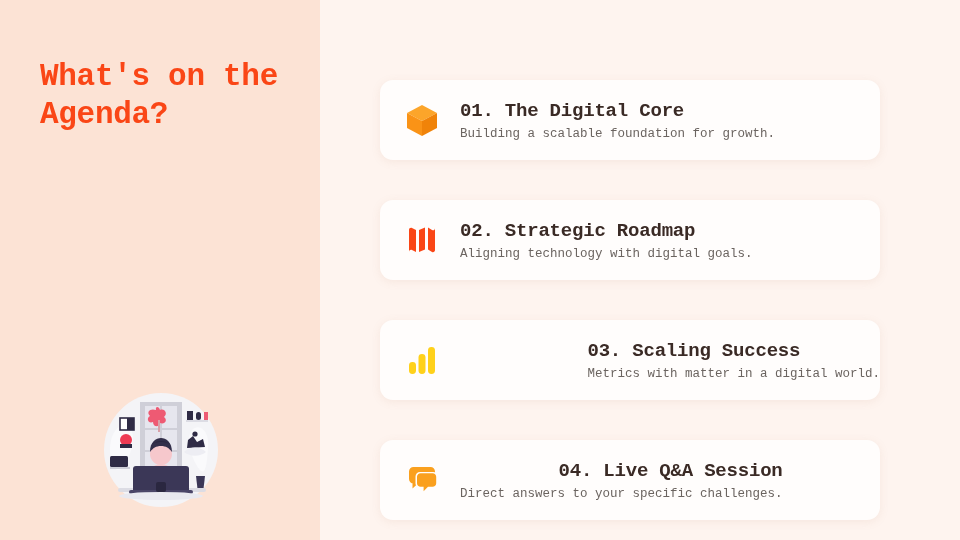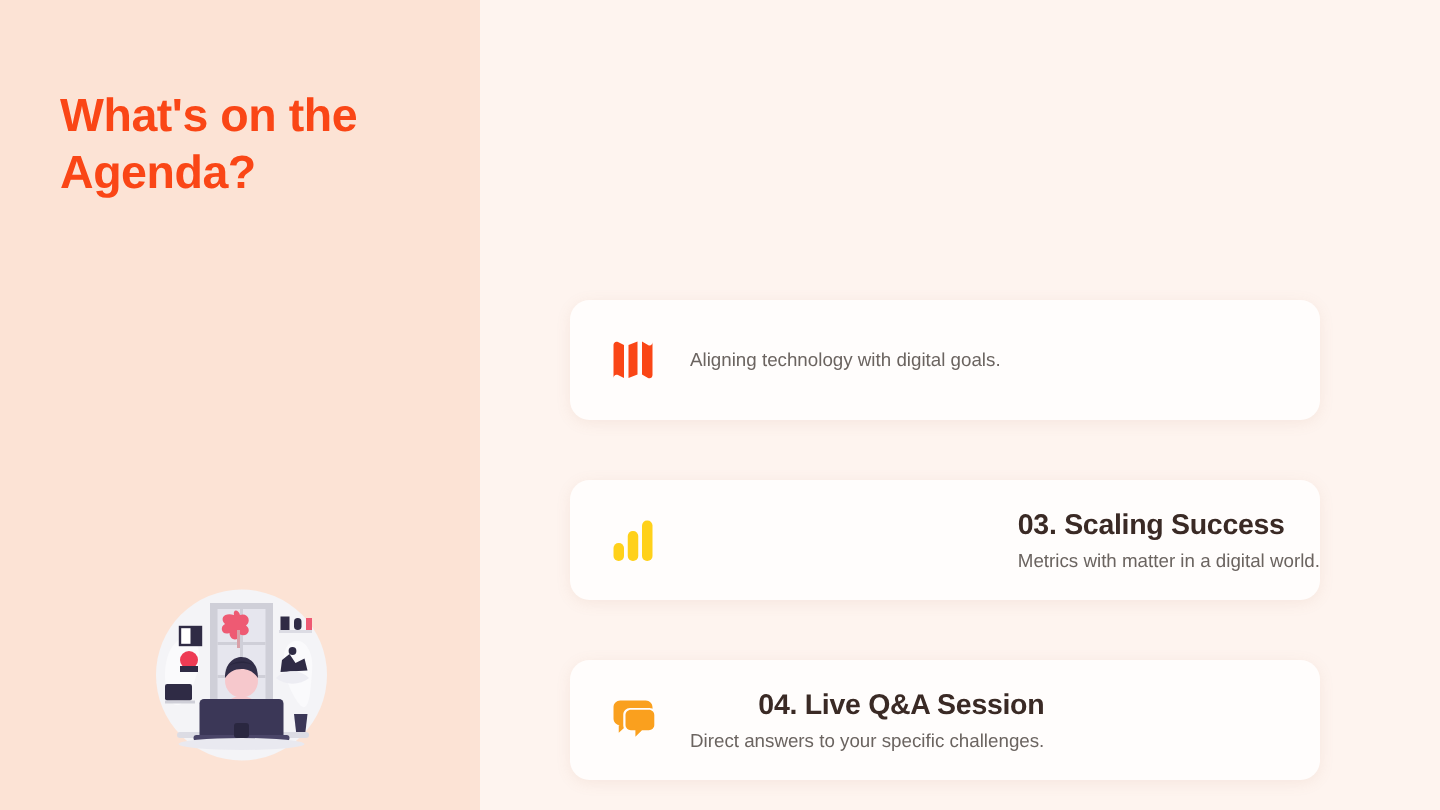--- a/index.html
+++ b/index.html
@@ -15,20 +15,21 @@
     background: #FEF4EF;
     position: relative;
   }
 
   .slide {
     position: absolute;
     inset: 0;
     width: 960px;
     height: 540px;
     background: #FEF4EF;
+    font-family: Liberation Mono, monospace;
   }
 
   
   .left-panel {
     position: absolute;
     left: 0; top: 0;
     width: 320px;
     height: 540px;
     background: #FCE3D5;
   }
@@ -174,30 +175,44 @@
 
         <path d="M100 92 h9 l-1.4 12 h-6.2 z" fill="#3B3757"></path>
 
         <ellipse cx="65" cy="112" rx="42" ry="4" fill="#E9E9F0"></ellipse>
       </svg>
     </div>
   </div>
 
   <div class="cards">
 
+    <div class="card card-0">
+      <div class="card-icon">
+        <svg width="36" height="36" viewBox="0 0 36 36" xmlns="http://www.w3.org/2000/svg">
+          <path d="M18 3 L33 11 L18 19 L3 11 Z" fill="#FCA52A"></path>
+          <path d="M3 11 L18 19 L18 34 L3 26 Z" fill="#FA9316"></path>
+          <path d="M33 11 L18 19 L18 34 L33 26 Z" fill="#F08309"></path>
+        </svg>
+      </div>
+      <div class="card-text">
+        <div class="card-heading">01. The Digital Core</div>
+        <div class="card-sub">Building a scalable foundation for growth.</div>
+      </div>
+    </div>
 
     <div class="card card-1">
       <div class="card-icon">
         <svg width="34" height="34" viewBox="0 0 34 34" xmlns="http://www.w3.org/2000/svg">
           <path d="M4 7 C4 5.3 5.5 4.3 7 5 L11 7 L11 29 L7 27 C5.5 26.3 4 27.3 4 29 Z" fill="#FA4616"></path>
           <path d="M14 7 L20 4.6 L20 26.6 L14 29 Z" fill="#FA4616"></path>
           <path d="M23 4.6 L27 7 C28.5 7.9 30 6.9 30 5.2 L30 27 C30 28.7 28.5 29.7 27 29 L23 26.6 Z" fill="#FA4616"></path>
         </svg>
       </div>
       <div class="card-text">
+        <div class="card-heading">02. Strategic Roadmap</div>
         <div class="card-sub">Aligning technology with digital goals.</div>
       </div>
     </div>
 
     <div class="card card-2">
       <div class="card-icon">
         <svg width="32" height="32" viewBox="0 0 32 32" xmlns="http://www.w3.org/2000/svg">
           <rect x="3" y="18" width="7" height="12" rx="3.4" fill="#FFD11A"></rect>
           <rect x="12.5" y="10" width="7" height="20" rx="3.4" fill="#FFD11A"></rect>
           <rect x="22" y="3" width="7" height="27" rx="3.4" fill="#FFD11A"></rect>

